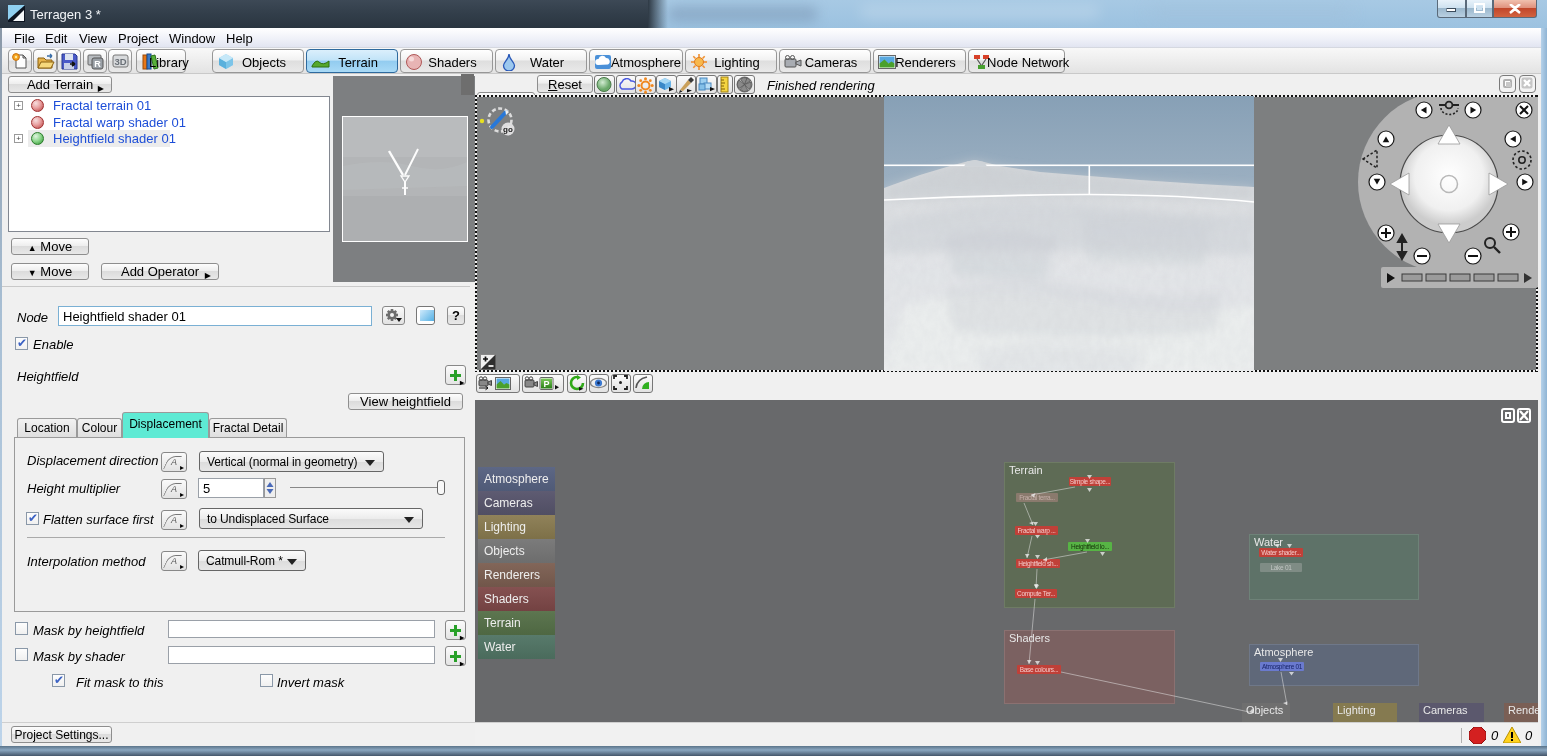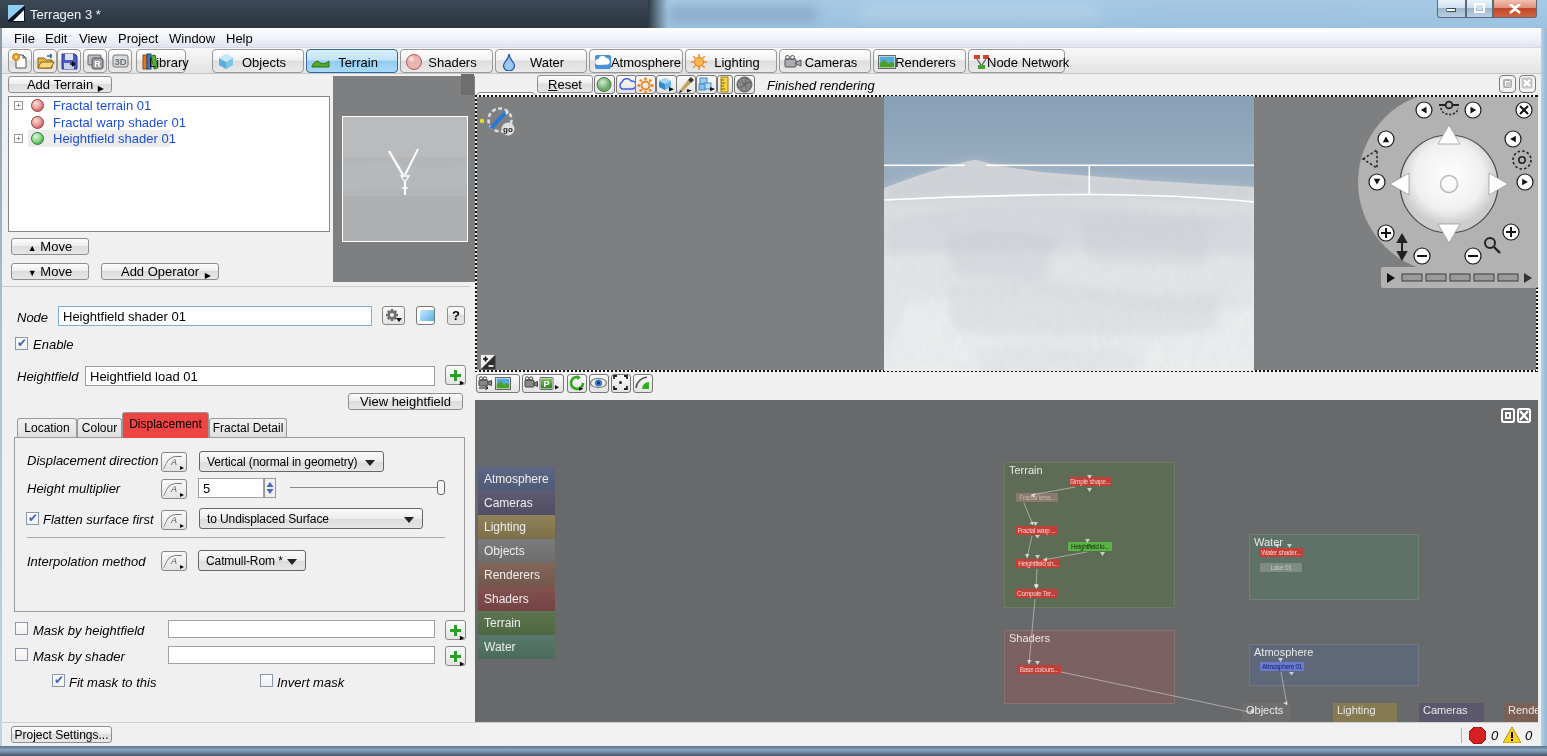--- a/index.html
+++ b/index.html
@@ -47,21 +47,21 @@
 .fa { position:absolute; width:26px; height:20px; border:1px solid #888; border-radius:3px; background:linear-gradient(180deg,#fafafa,#e2e2e2); }
 .fa::before { content:""; position:absolute; left:4px; top:3px; width:12px; height:12px; border-left:1.6px solid #777; border-top:1.6px solid #777; border-radius:7px 0 0 0; transform:skewX(-25deg); }
 .fa::after { content:"▸"; position:absolute; right:2px; bottom:-1px; font-size:8px; color:#000; }
 .fa i { position:absolute; left:9px; top:4px; font-style:italic; font-size:9px; color:#555; }
 .plusbtn { position:absolute; width:21px; height:20px; border:1px solid #888; border-radius:3px; background:linear-gradient(180deg,#fbfbfb,#e4e4e4); }
 .plusbtn::before { content:""; position:absolute; left:4px; top:8px; width:11px; height:3px; background:#28a028; }
 .plusbtn::after { content:""; position:absolute; left:8px; top:4px; width:3px; height:11px; background:#28a028; }
 .plusbtn b { position:absolute; right:1px; bottom:-3px; font-size:8px; color:#000; }
 .lbl13 { position:absolute; font-size:13px; color:#000; white-space:nowrap;font-style:italic; }
 .tab { position:absolute; border:1px solid #9a9a9a; border-bottom:none; border-radius:3px 3px 0 0; background:linear-gradient(180deg,#f2f2f2,#dfdfdf); font-size:12px; text-align:center; color:#000; white-space:nowrap; }
-.tab.active { background:#ef4444; }
+.tab.active { background:#5eead4; }
 #tabpanel { left:14px; top:363px; width:451px; height:175px; border:1px solid #9a9a9a; background:#f0f0f0; }
 
 
 #ctlrow { left:475px; top:74px; width:1066px; height:21px; background:#f0f0f0; }
 #preview { left:475px; top:95px; width:1063px; height:277px; background:#7d7f80; }
 .antsH { position:absolute; height:2px; background:repeating-linear-gradient(90deg,#111 0 2px,#eee 2px 4px); }
 .antsV { position:absolute; width:2px; background:repeating-linear-gradient(180deg,#111 0 2px,#eee 2px 4px); }
 #previmg { left:884px; top:96px; width:370px; height:275px; }
 #prevtools { left:475px; top:373px; width:1063px; height:21px; background:#f0f0f0; }
 .ptbtn { position:absolute; top:1px; height:19px; border:1px solid #777; border-radius:3px; background:linear-gradient(180deg,#fafafa,#e2e2e2); }
@@ -302,21 +302,20 @@
     </div>
   <div class="abs" style="left:416px;top:232px;width:19px;height:19px;border:1px solid #777;border-radius:3px;background:#fff">
       <div class="abs" style="left:3px;top:3px;width:14px;height:11px;background:linear-gradient(135deg,#cfeafc,#54b0e4)"></div>
     </div>
   <div class="btn" style="left:447px;top:232px;width:18px;height:19px;line-height:17px;font-weight:bold">?</div>
 
   <div class="cb on" style="left:15px;top:263px"></div>
   <div class="lbl13" style="left:33px;top:263px">Enable</div>
 
   <div class="lbl13" style="left:17px;top:295px">Heightfield</div>
-  <div class="field" style="left:85px;top:292px;width:350px;height:20px;">Heightfield load 01</div>
   <div class="plusbtn" style="left:445px;top:291px">
       <b>▸</b>
     </div>
 
   <div class="btn" style="left:348px;top:319px;width:115px;height:17px;line-height:16px;">View heightfield</div>
 
   <div class="tab" style="left:17px;top:344px;width:60px;height:19px;line-height:19px">Location</div>
   <div class="tab" style="left:77px;top:344px;width:45px;height:19px;line-height:19px">Colour</div>
   <div class="tab active" style="left:122px;top:338px;width:87px;height:26px;line-height:22px;z-index:3">Displacement</div>
   <div class="tab" style="left:209px;top:344px;width:78px;height:19px;line-height:19px">Fractal Detail</div>
@@ -369,21 +368,21 @@
     </div>
 
   <div class="cb" style="left:15px;top:574px"></div>
   <div class="lbl13" style="left:33px;top:575px">Mask by shader</div>
   <div class="field" style="left:168px;top:572px;width:267px;height:18px"></div>
   <div class="plusbtn" style="left:445px;top:572px">
       <b>▸</b>
     </div>
 
   <div class="cb on" style="left:52px;top:600px"></div>
-  <div class="lbl13" style="left:69px;top:601px">Fit mask to this</div>
+  <div class="lbl13" style="left:76px;top:601px">Fit mask to this</div>
   <div class="cb" style="left:260px;top:600px"></div>
   <div class="lbl13" style="left:277px;top:601px">Invert mask</div>
 
   <div class="btn" style="left:11px;top:652px;width:101px;height:17px;line-height:16px;font-size:12px">Project Settings...</div>
 </div>
 
 <div id="ctlrow" class="abs">
   <div class="abs" style="left:-14px;top:0;width:13px;height:21px;background:#6e6e6e"></div>
   <div class="btn" style="left:2px;top:18px;width:58px;height:30px;line-height:17px"><u>P</u>ause</div>
   <div class="btn" style="left:62px;top:1px;width:56px;height:18px;line-height:17px"><u>R</u>eset</div>

